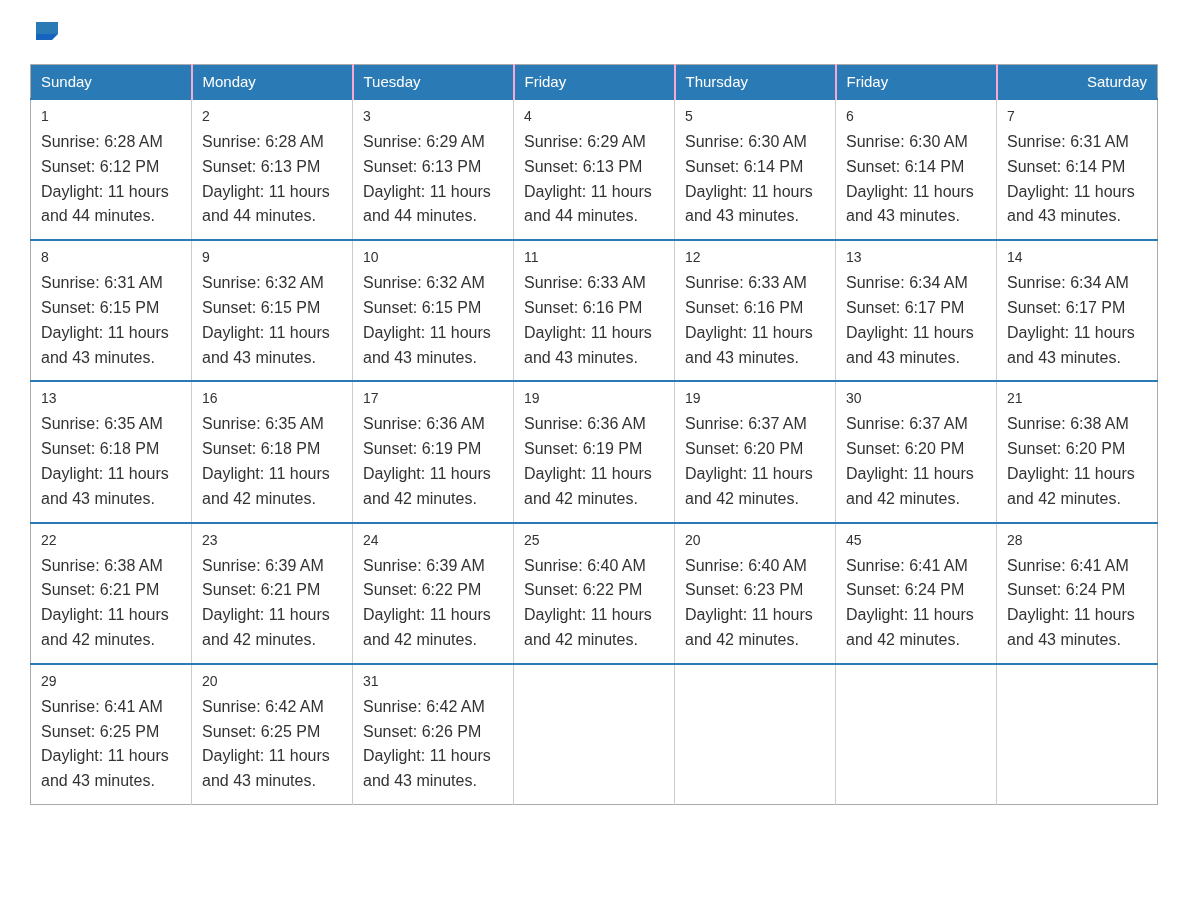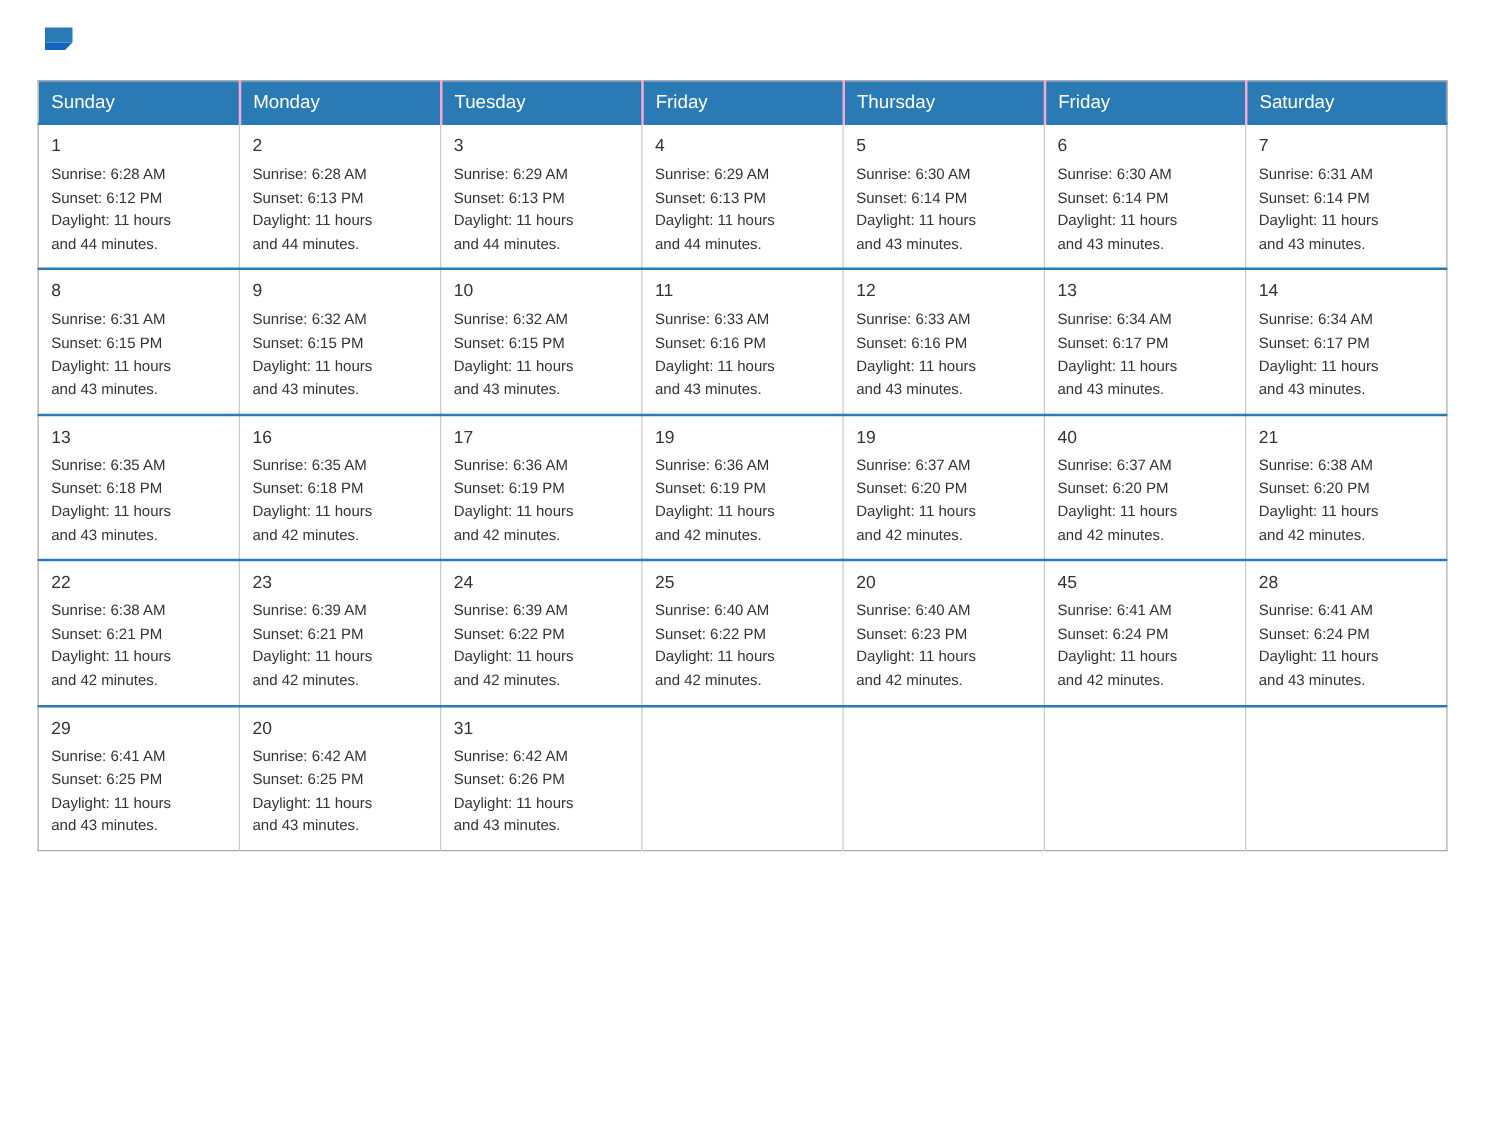--- a/index.html
+++ b/index.html
@@ -60,20 +60,21 @@
       background-color: #2a7ab5;
       color: #fff;
       text-align: left;
       padding: 8px 10px;
       font-size: 15px;
       font-weight: normal;
       border-right: 2px solid #f9a8d4;
     }
     thead tr th:last-child {
       border-right: none;
+      text-align: right;
     }
     tbody tr {
       border-top: 2px solid #2a7ab5;
     }
     tbody tr td {
       vertical-align: top;
       padding: 6px 10px 10px 10px;
       border-right: 1px solid #ccc;
       font-size: 12.5px;
       color: #333;
@@ -85,21 +86,21 @@
       border-right: none;
     }
     .day-num {
       font-size: 14px;
       font-weight: normal;
       color: #333;
       display: block;
       margin-bottom: 3px;
     }
     .cell-info {
-      font-size: 12px;
+      font-size: 16px;
       color: #333;
       line-height: 1.55;
     }
     .empty-cell {
       background: #fff;
     }
   </style>
 </head>
 <body>
 
@@ -305,21 +306,21 @@
         <td>
         <span class="day-num">19</span>
         <div class="cell-info">
           Sunrise: 6:37 AM<br>
           Sunset: 6:20 PM<br>
           Daylight: 11 hours<br>
           and 42 minutes.
         </div>
       </td>
         <td>
-        <span class="day-num">40</span>
+        <span class="day-num">30</span>
         <div class="cell-info">
           Sunrise: 6:37 AM<br>
           Sunset: 6:20 PM<br>
           Daylight: 11 hours<br>
           and 42 minutes.
         </div>
       </td>
         <td>
         <span class="day-num">21</span>
         <div class="cell-info">

